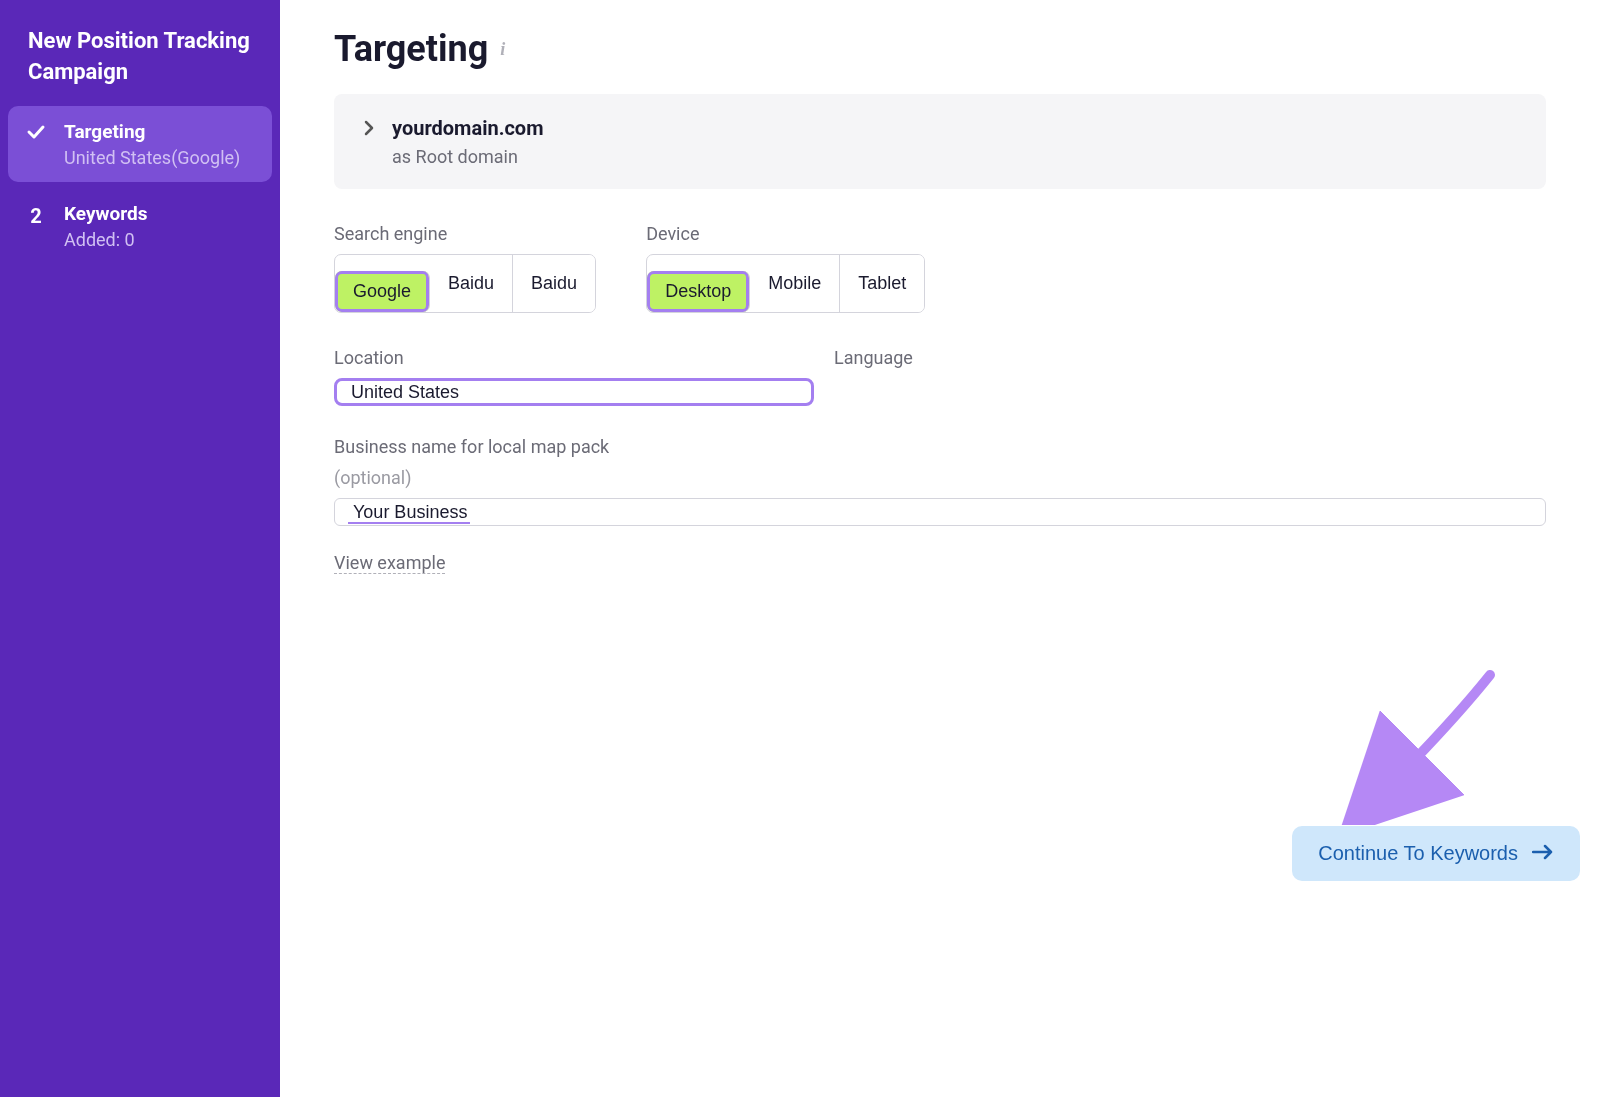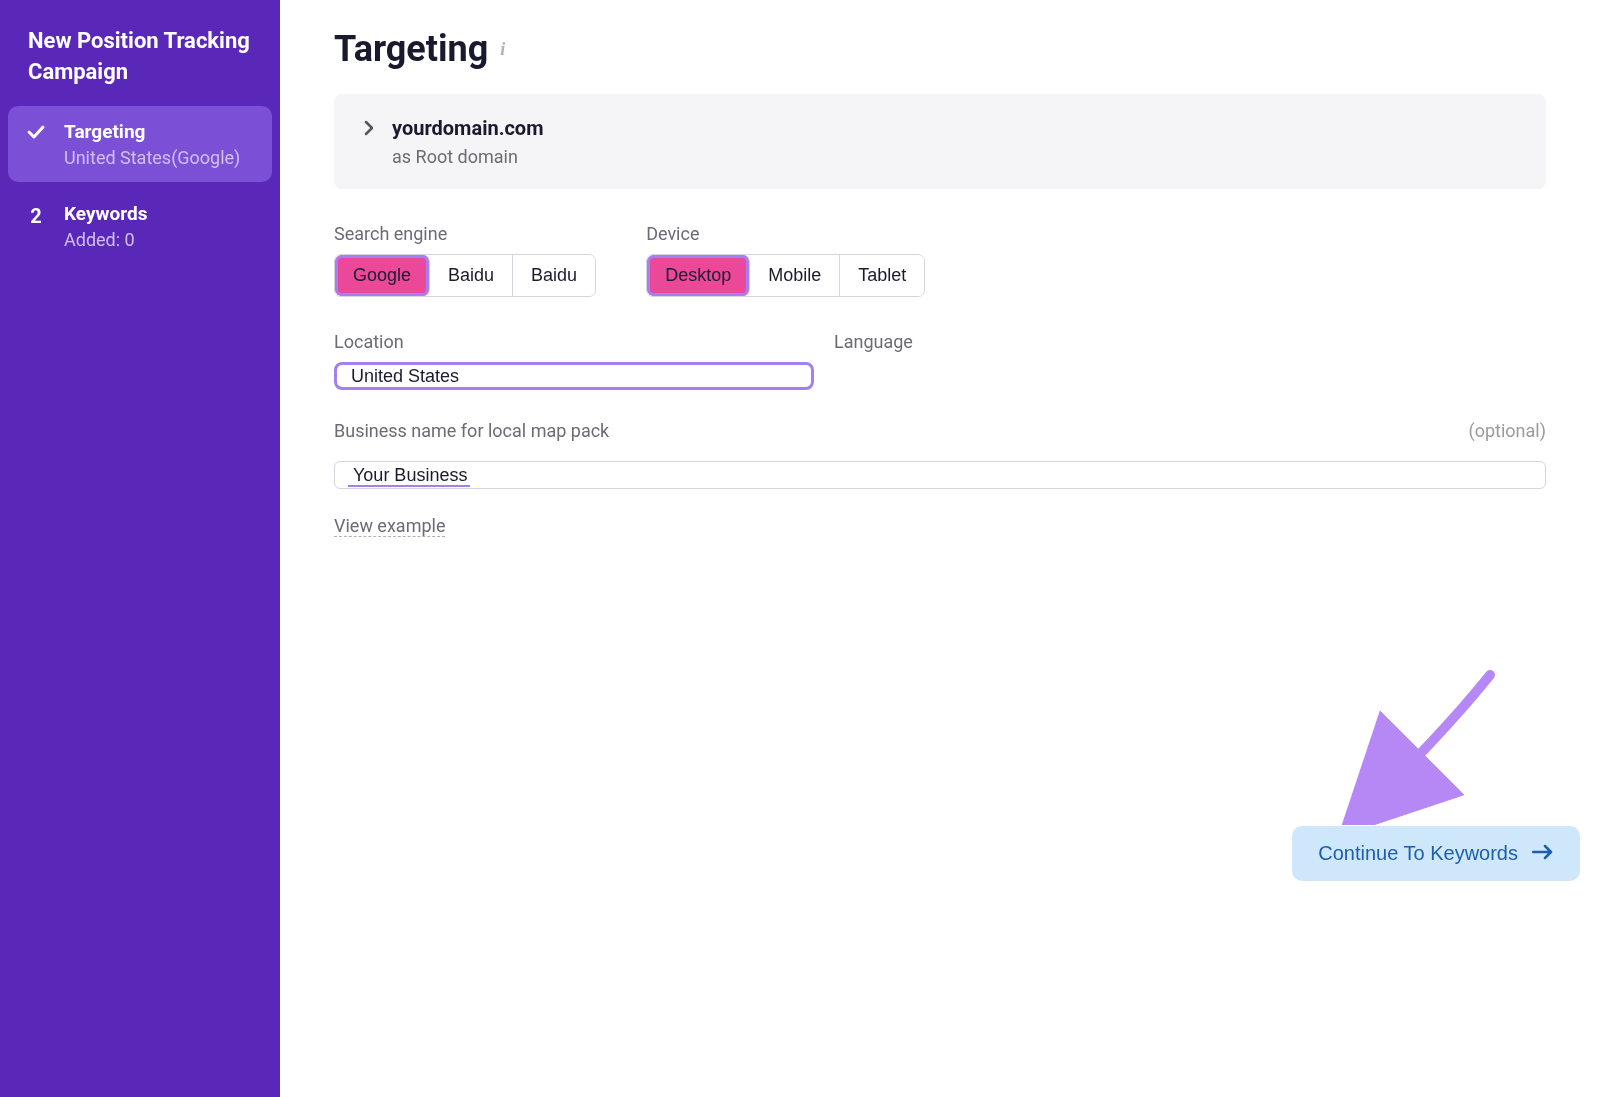--- a/index.html
+++ b/index.html
@@ -119,23 +119,24 @@
   padding: 10px 18px;
   font-size: 18px;
   color: #1a1a2e;
   background: #fff;
   border: none;
   border-right: 1px solid #d4d4dc;
   cursor: pointer;
 }
 .toggle-btn:last-child { border-right: none; }
 .toggle-btn.selected {
-  background: #ec4899;
+  background: #bef264;
   box-shadow: inset 0 0 0 3px #a47ff0;
   border-radius: 7px;
+  margin-top: 16px;
 }
 .row2 { display: flex; gap: 20px; margin-bottom: 30px; }
 .location-group { flex: 0 0 480px; }
 .lang-group { flex: 0 0 185px; }
 .text-input, .select-input {
   width: 100%;
   height: 28px;
   padding: 0 14px;
   font-size: 18px;
   color: #1a1a2e;
@@ -152,20 +153,21 @@
 }
 .chevron-down-icon {
   font-size: 14px;
   color: #1a1a2e;
 }
 .biz-row {
   display: flex;
   justify-content: space-between;
   align-items: baseline;
   margin-bottom: 10px;
+  flex-direction: column;
 }
 .biz-row .label {
   font-size: 18px;
   color: #6b6b76;
 }
 .optional {
   font-size: 18px;
   color: #9a9aa2;
 }
 .biz-input {

